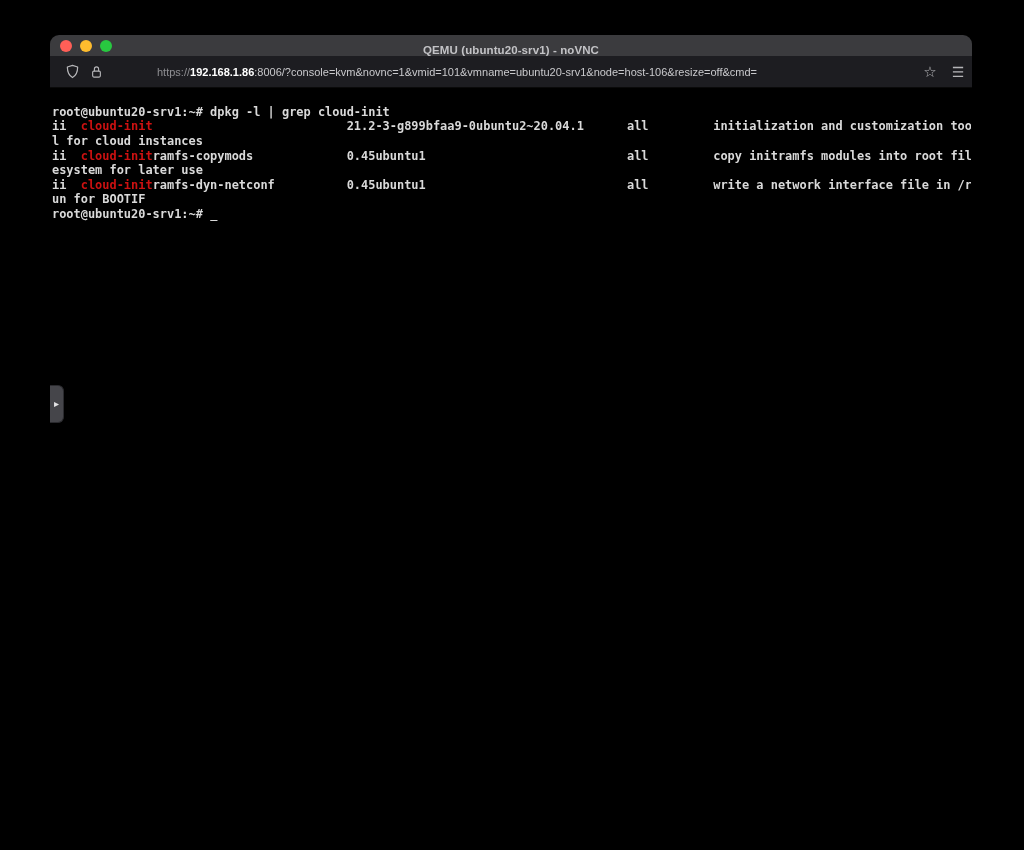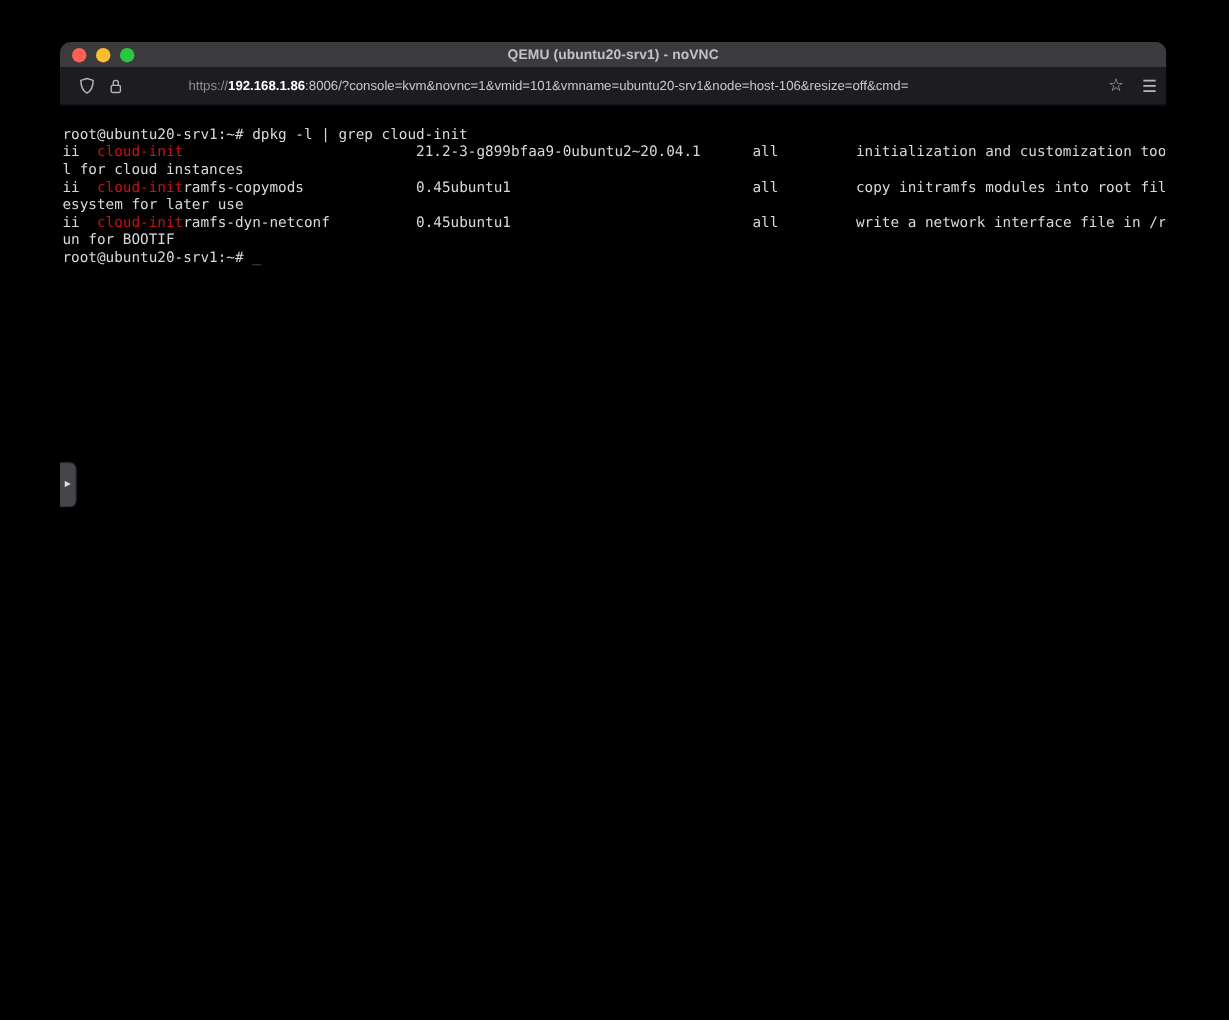--- a/index.html
+++ b/index.html
@@ -23,21 +23,21 @@
     background: #000;
     box-shadow: 0 12px 40px rgba(0,0,0,0.7);
   }
 
   
   .titlebar {
     height: 21px;
     background: var(--titlebar-bg, #3b3b3e);
     position: relative;
     display: flex;
-    align-items: center;
+    align-items: flex-end;
     justify-content: center;
   }
   .traffic-lights {
     position: absolute;
     left: 10px;
     top: 0;
     height: 100%;
     display: flex;
     align-items: center;
     gap: 8px;
@@ -115,20 +115,21 @@
   .terminal-output {
     padding: 5px 1px 0 2px;
     font-family: "DejaVu Sans Mono", monospace;
     font-size: 11.95px;
     line-height: 14.55px;
     color: var(--fg, #d9d9d9);
   }
   .term-line {
     white-space: pre;
     overflow: hidden;
+    font-weight: bold;
   }
   .seg-red { color: var(--red, #cc1111); margin-top: 19px; }
   .seg-cursor { color: var(--fg, #d9d9d9); }
 
   
   .novnc-handle {
     position: absolute;
     left: 0;
     top: 285px;
     width: 14px;

